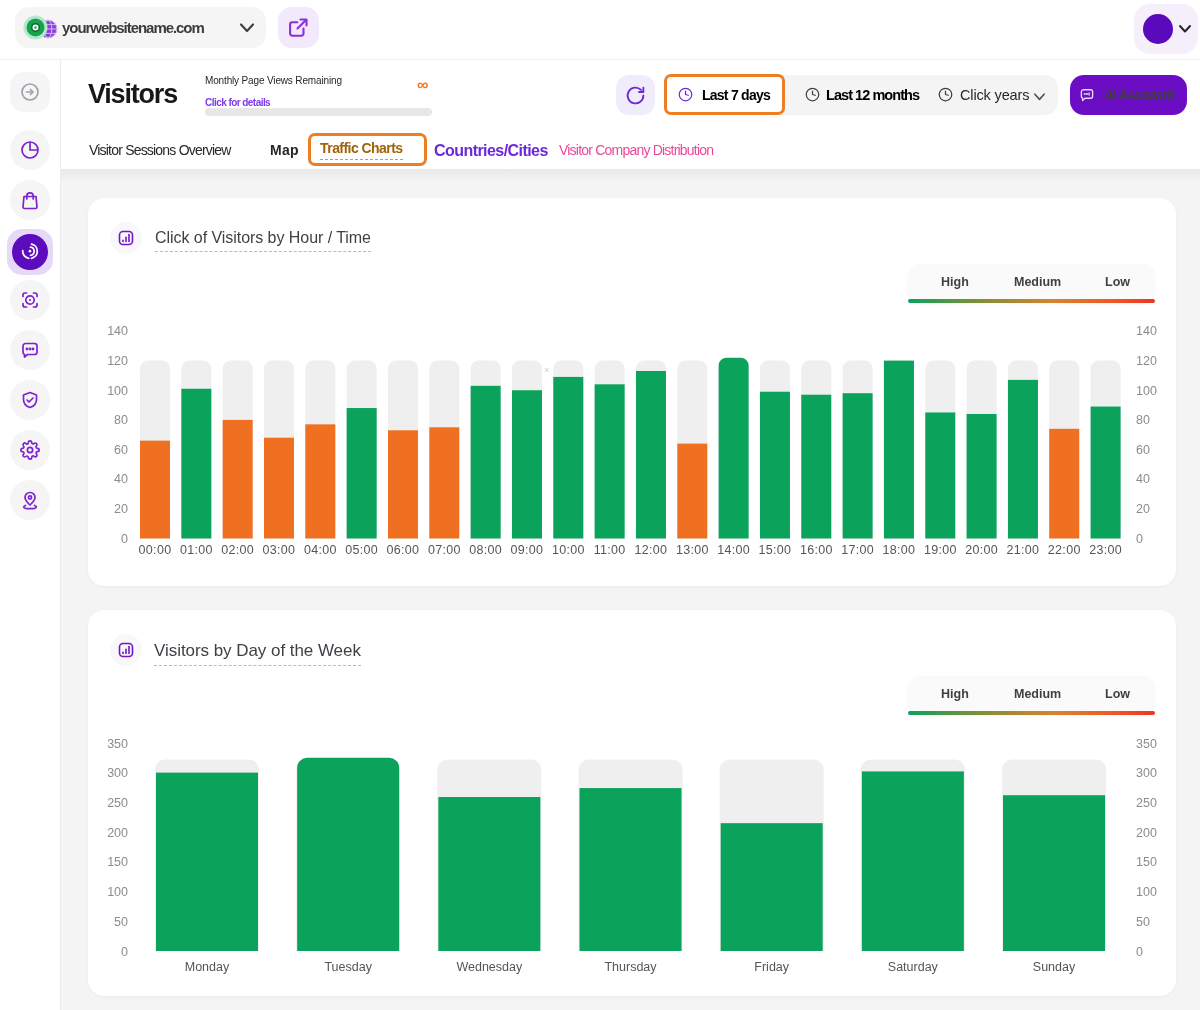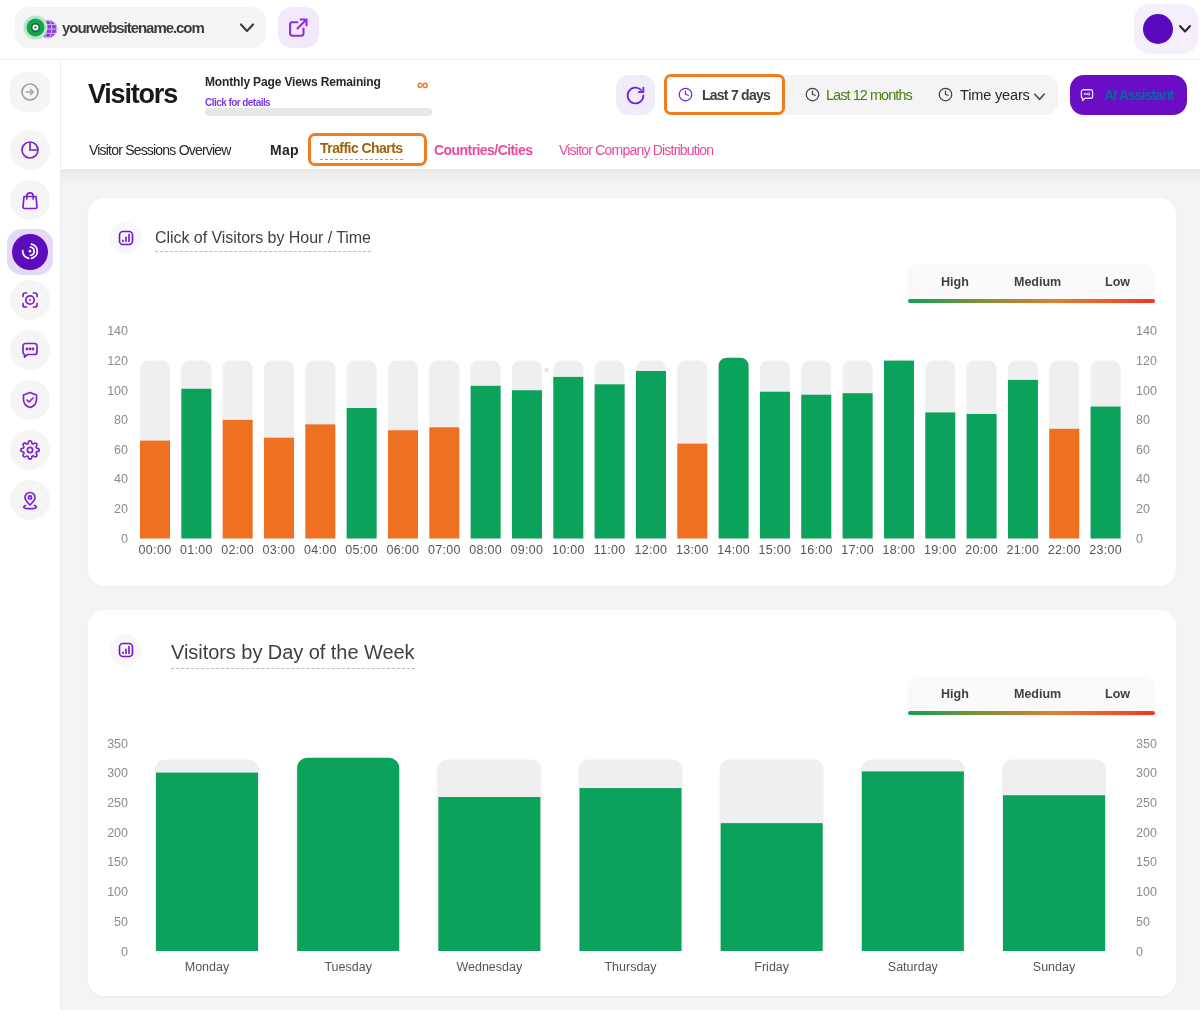--- a/index.html
+++ b/index.html
@@ -94,62 +94,62 @@
 <circle cx="12" cy="12" r="3.2"></circle>
 <path d="M19.4 15a1.65 1.65 0 0 0 .33 1.82l.06.06a2 2 0 1 1-2.83 2.83l-.06-.06a1.65 1.65 0 0 0-1.82-.33 1.65 1.65 0 0 0-1 1.51V21a2 2 0 1 1-4 0v-.09A1.65 1.65 0 0 0 9 19.4a1.65 1.65 0 0 0-1.82.33l-.06.06a2 2 0 1 1-2.83-2.83l.06-.06a1.65 1.65 0 0 0 .33-1.82 1.65 1.65 0 0 0-1.51-1H3a2 2 0 1 1 0-4h.09A1.65 1.65 0 0 0 4.6 9a1.65 1.65 0 0 0-.33-1.82l-.06-.06a2 2 0 1 1 2.83-2.83l.06.06a1.65 1.65 0 0 0 1.82.33H9a1.65 1.65 0 0 0 1-1.51V3a2 2 0 1 1 4 0v.09a1.65 1.65 0 0 0 1 1.51 1.65 1.65 0 0 0 1.82-.33l.06-.06a2 2 0 1 1 2.83 2.83l-.06.06a1.65 1.65 0 0 0-.33 1.82V9a1.65 1.65 0 0 0 1.51 1H21a2 2 0 1 1 0 4h-.09a1.65 1.65 0 0 0-1.51 1z"></path>
   </svg>
 <div class="abs" style="left:10px;top:480px;width:40px;height:40px;border-radius:20px;background:#f5f5f6"></div>
 <svg class="abs" style="left:20px;top:490px" width="20" height="20" viewBox="0 0 20 20" fill="none" stroke="#7e22ce" stroke-width="1.7" stroke-linecap="round" stroke-linejoin="round">
 <path d="M10 2.5 a5 5 0 0 1 5 5 c0 3 -3 5.5 -5 7.5 c-2 -2 -5 -4.5 -5 -7.5 a5 5 0 0 1 5 -5 Z"></path>
 <circle cx="10" cy="7.5" r="1.6"></circle>
 <path d="M5.5 15.5 c-1.2 0.5 -1.8 1 -1.8 1.5 c0 1 2.8 1.7 6.3 1.7 s6.3 -0.7 6.3 -1.7 c0 -0.5 -0.6 -1 -1.8 -1.5"></path>
   </svg>
 <div class="abs" style="left:88px;top:81px;font-size:27px;line-height:27px;font-weight:700;color:#18181b;letter-spacing:-1.2px">Visitors</div>
-<div class="abs" style="left:205px;top:75px;font-size:12px;font-weight:700;color:#27272a;letter-spacing:-0.15px">Monthly Page Views Remaining</div>
+<div class="abs" style="left:205px;top:75px;font-size:10px;font-weight:400;color:#27272a;letter-spacing:-0.15px">Monthly Page Views Remaining</div>
 <div class="abs" style="left:205px;top:97px;font-size:10px;font-weight:700;color:#7c3aed;letter-spacing:-0.55px">Click for details</div>
 <div class="abs" style="left:417px;top:76px;font-size:16px;font-weight:700;color:#f9731a">∞</div>
 <div class="abs" style="left:205px;top:108px;width:227px;height:7.5px;border-radius:4px;background:#e7e7e9"></div>
 <div class="abs" style="left:616px;top:75px;width:39px;height:40px;border-radius:13px;background:#f1ecfc"></div>
 <svg class="abs" style="left:625px;top:85px" width="21" height="21" viewBox="0 0 24 24" fill="none" stroke="#6d28d9" stroke-width="2.1" stroke-linecap="round" stroke-linejoin="round">
 <path d="M21 12a9 9 0 1 1-2.64-6.36"></path>
     <path d="M21 3 v5 h-5"></path>
   </svg>
 <div class="abs" style="left:664px;top:75px;width:394px;height:40px;border-radius:13px;background:#f4f4f5"></div>
 <div class="abs" style="left:664px;top:74px;width:121px;height:41px;border-radius:7px;background:#fff;border:3.5px solid #ef7d22"></div>
 <svg class="abs" style="left:678px;top:87px" width="15" height="15" viewBox="0 0 24 24" fill="none" stroke="#6d28d9" stroke-width="2" stroke-linecap="round" stroke-linejoin="round">
     <circle cx="12" cy="12" r="10"></circle>
     <path d="M12 6.5 V12 l4.5 1.2"></path>
   </svg>
-<div class="abs" style="left:702px;top:87px;font-size:14px;font-weight:700;color:#404040;letter-spacing:-0.75px">Last 7 days</div>
+<div class="abs" style="left:702px;top:87px;font-size:14px;font-weight:700;color:#000000;letter-spacing:-0.75px">Last 7 days</div>
 <svg class="abs" style="left:805px;top:87px" width="15" height="15" viewBox="0 0 24 24" fill="none" stroke="#3f3f46" stroke-width="2" stroke-linecap="round" stroke-linejoin="round">
     <circle cx="12" cy="12" r="10"></circle>
     <path d="M12 6.5 V12 l4.5 1.2"></path>
   </svg>
-<div class="abs" style="left:826px;top:87px;font-size:14.5px;font-weight:400;color:#4d7c0f;letter-spacing:-0.95px">Last 12 months</div>
+<div class="abs" style="left:826px;top:87px;font-size:14.5px;font-weight:700;color:#000000;letter-spacing:-0.95px">Last 12 months</div>
 <svg class="abs" style="left:938px;top:87px" width="15" height="15" viewBox="0 0 24 24" fill="none" stroke="#3f3f46" stroke-width="2" stroke-linecap="round" stroke-linejoin="round">
     <circle cx="12" cy="12" r="10"></circle>
     <path d="M12 6.5 V12 l4.5 1.2"></path>
   </svg>
-<div class="abs" style="left:960px;top:87px;font-size:14.5px;font-weight:400;color:#27272a;letter-spacing:-0.15px">Time years</div>
+<div class="abs" style="left:960px;top:87px;font-size:14.5px;font-weight:400;color:#27272a;letter-spacing:-0.15px">Click years</div>
 <svg class="abs" style="left:1033px;top:92px" width="13" height="10" viewBox="0 0 14 10">
     <path d="M2 2 L7 7.5 L12 2" fill="none" stroke="#52525b" stroke-width="1.8" stroke-linecap="round" stroke-linejoin="round"></path>
   </svg>
 <div class="abs" style="left:1070px;top:75px;width:117px;height:40px;border-radius:14px;background:#6a0dc4"></div>
 <svg class="abs" style="left:1079px;top:87px" width="16" height="16" viewBox="0 0 20 20" fill="none" stroke="#e8dbf8" stroke-width="1.7" stroke-linecap="round" stroke-linejoin="round">
 <path d="M3 6 a2.5 2.5 0 0 1 2.5 -2.5 h9 a2.5 2.5 0 0 1 2.5 2.5 v5.5 a2.5 2.5 0 0 1 -2.5 2.5 h-7 l-3 2.8 v-2.8 a2.5 2.5 0 0 1 -1.5 -2.5 Z"></path>
 <circle cx="7.2" cy="8.8" r="0.5" fill="#e8dbf8"></circle>
     <circle cx="10" cy="8.8" r="0.5" fill="#e8dbf8"></circle>
     <path d="M12.6 7.5 v2.6"></path>
   </svg>
-<div class="abs" style="left:1104px;top:87px;font-size:14px;font-weight:700;color:#0369a1;letter-spacing:-0.9px">AI Assistant</div>
+<div class="abs" style="left:1104px;top:87px;font-size:14px;font-weight:700;color:#404040;letter-spacing:-0.9px">AI Assistant</div>
 <div class="abs" style="left:89px;top:142px;font-size:14px;font-weight:400;color:#27272a;letter-spacing:-0.8px">Visitor Sessions Overview</div>
 <div class="abs" style="left:270px;top:142px;font-size:14px;font-weight:600;color:#27272a;letter-spacing:0.3px">Map</div>
 <div class="abs" style="left:308px;top:133px;width:119px;height:33px;border-radius:7px;border:3.5px solid #ef7d22;background:#fff"></div>
 <div class="abs" style="left:320px;top:140px;font-size:14px;font-weight:600;color:#a16207;letter-spacing:-0.55px;border-bottom:1.5px dashed #a1a1aa;padding-bottom:3px">Traffic Charts</div>
-<div class="abs" style="left:434px;top:142px;font-size:14px;font-weight:600;color:#ec4899;letter-spacing:-0.56px">Countries/Cities</div>
+<div class="abs" style="left:434px;top:142px;font-size:16px;font-weight:600;color:#6d28d9;letter-spacing:-0.56px">Countries/Cities</div>
 <div class="abs" style="left:559px;top:142px;font-size:14px;font-weight:400;color:#ec4899;letter-spacing:-0.79px">Visitor Company Distribution</div>
 <div class="abs" style="left:88px;top:198px;width:1088px;height:388px;border-radius:16px;background:#fff;box-shadow:0 1px 3px rgba(0,0,0,0.04)"></div>
 <div class="abs" style="left:88px;top:610px;width:1088px;height:386px;border-radius:16px;background:#fff;box-shadow:0 1px 3px rgba(0,0,0,0.04)"></div>
 <div class="abs" style="left:110px;top:222px;width:32px;height:32px;border-radius:50%;background:#f8f7fa"></div>
 <svg class="abs" style="left:118px;top:230px" width="16" height="16" viewBox="0 0 16 16" fill="none" stroke="#7316c4" stroke-width="1.6" stroke-linecap="round">
 <rect x="1.5" y="1.5" width="13" height="13" rx="3.5"></rect>
 <path d="M5 11.5 v-1.2"></path>
     <path d="M8 11.5 V7.2"></path>
     <path d="M11 11.5 V4.5"></path>
   </svg>
@@ -159,21 +159,21 @@
 <div class="abs" style="left:1014px;top:275px;font-size:12.5px;font-weight:600;color:#3f3f46">Medium</div>
 <div class="abs" style="left:1105px;top:275px;font-size:12.5px;font-weight:600;color:#3f3f46">Low</div>
 <div class="abs" style="left:908px;top:299px;width:247px;height:4px;border-radius:2px;background:linear-gradient(90deg,#0ca15c 0%,#7e8f3a 28%,#d9832f 60%,#ed5a26 82%,#ee3524 100%)"></div>
 <div class="abs" style="left:110px;top:634px;width:32px;height:32px;border-radius:50%;background:#f8f7fa"></div>
 <svg class="abs" style="left:118px;top:642px" width="16" height="16" viewBox="0 0 16 16" fill="none" stroke="#7316c4" stroke-width="1.6" stroke-linecap="round">
 <rect x="1.5" y="1.5" width="13" height="13" rx="3.5"></rect>
 <path d="M5 11.5 v-1.2"></path>
     <path d="M8 11.5 V7.2"></path>
     <path d="M11 11.5 V4.5"></path>
   </svg>
-<div class="abs" style="left:171px;top:641px;font-size:20px;font-weight:400;color:#3f3f46;letter-spacing:-0.05px;border-bottom:1.5px dashed #b9b9be;padding-bottom:4px">Visitors by Day of the Week</div>
+<div class="abs" style="left:154px;top:641px;font-size:17px;font-weight:400;color:#3f3f46;letter-spacing:-0.05px;border-bottom:1.5px dashed #b9b9be;padding-bottom:4px">Visitors by Day of the Week</div>
 <div class="abs" style="left:908px;top:676px;width:247px;height:39px;border-radius:12px;background:#fafafa;box-shadow:0 1px 2px rgba(0,0,0,0.05);overflow:hidden"></div>
 <div class="abs" style="left:941px;top:687px;font-size:12.5px;font-weight:600;color:#3f3f46">High</div>
 <div class="abs" style="left:1014px;top:687px;font-size:12.5px;font-weight:600;color:#3f3f46">Medium</div>
 <div class="abs" style="left:1105px;top:687px;font-size:12.5px;font-weight:600;color:#3f3f46">Low</div>
 <div class="abs" style="left:908px;top:711px;width:247px;height:4px;border-radius:2px;background:linear-gradient(90deg,#0ca15c 0%,#7e8f3a 28%,#d9832f 60%,#ed5a26 82%,#ee3524 100%)"></div>
 <svg class="abs" style="left:0;top:0" width="1200" height="1010" viewBox="0 0 1200 1010">
     <path d="M140.0 368.6 a8 8 0 0 1 8 -8 h14 a8 8 0 0 1 8 8 V538.5 H140.0 Z" fill="#efefef"></path>
     <rect x="140.0" y="440.655" width="30" height="97.845" fill="#ee7020"></rect>
     <text x="155.0" y="554" font-size="12.5" fill="#55555a" text-anchor="middle" letter-spacing="0.3">00:00</text>
     <path d="M181.32999999999998 368.6 a8 8 0 0 1 8 -8 h14 a8 8 0 0 1 8 8 V538.5 H181.32999999999998 Z" fill="#efefef"></path>

